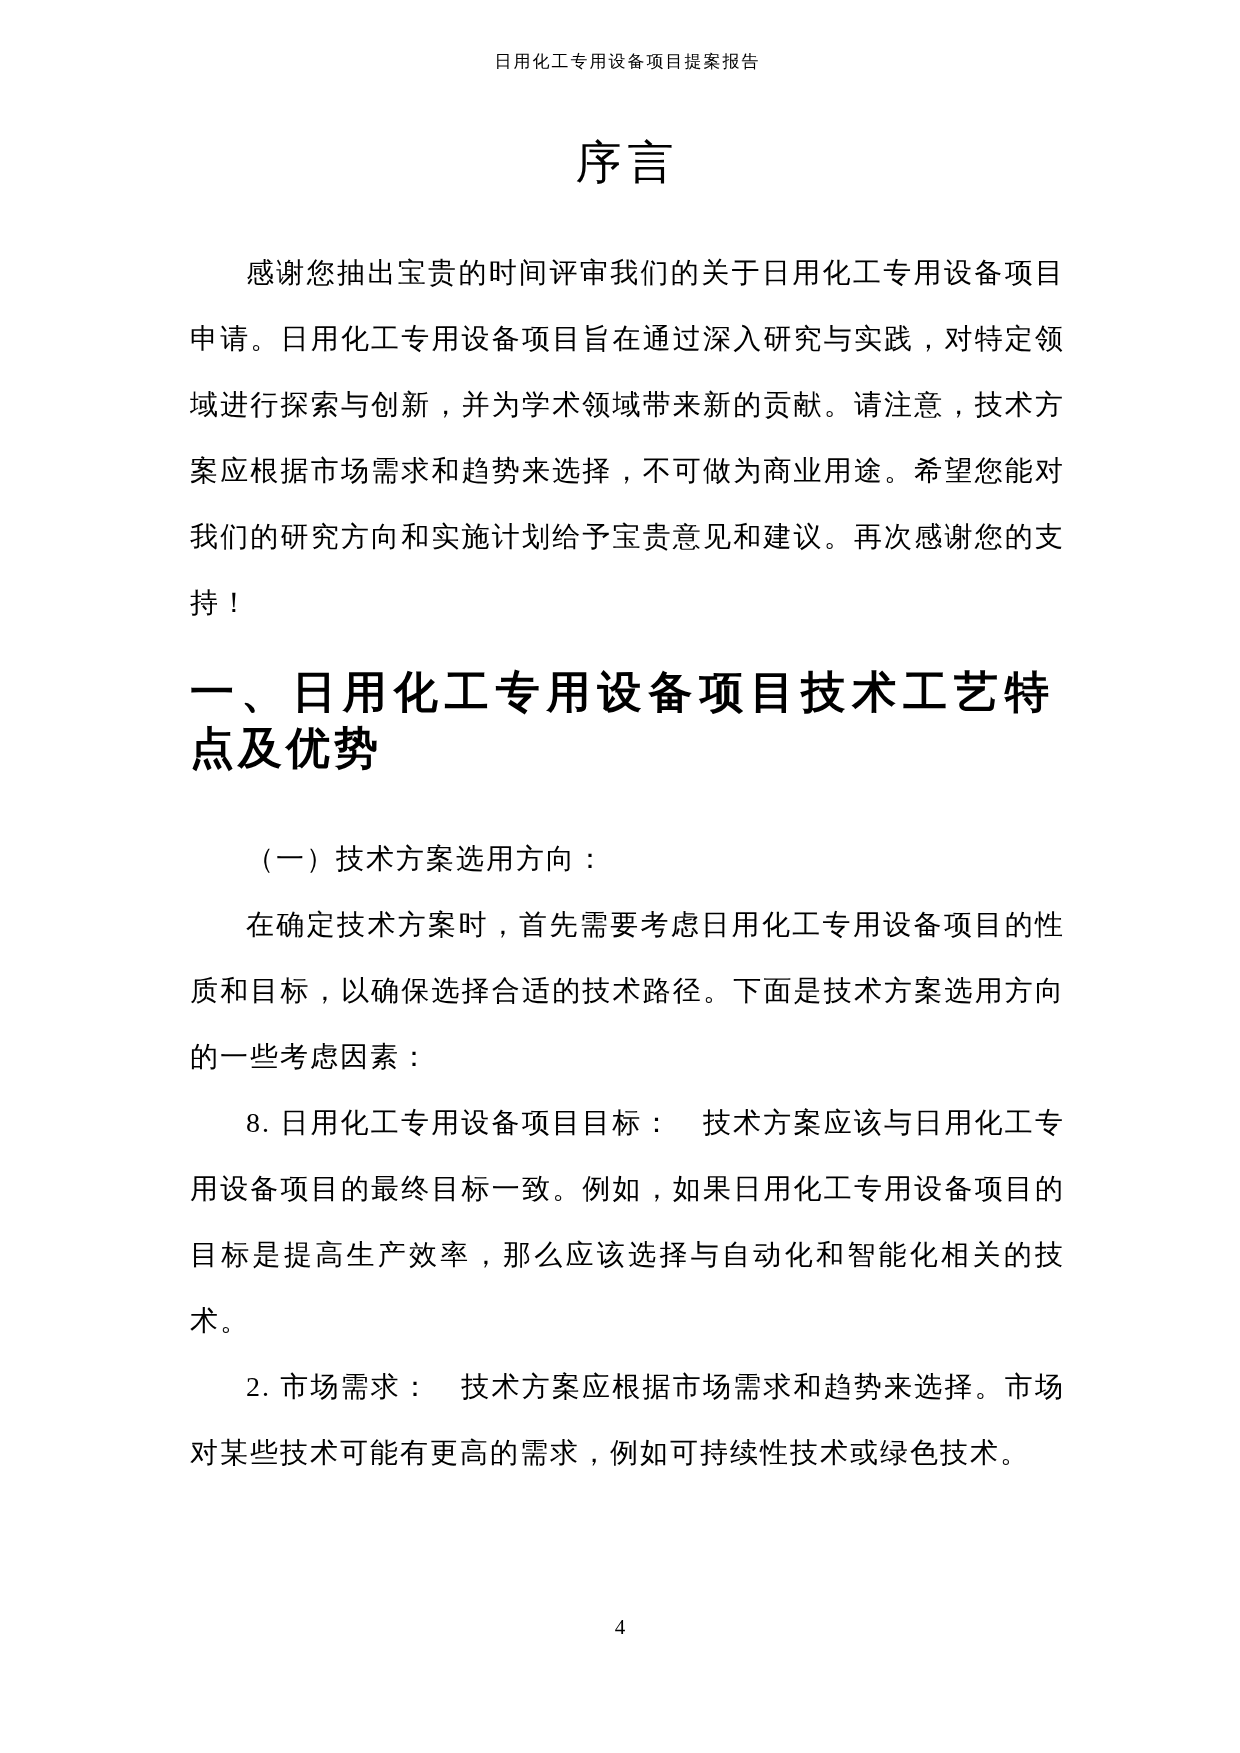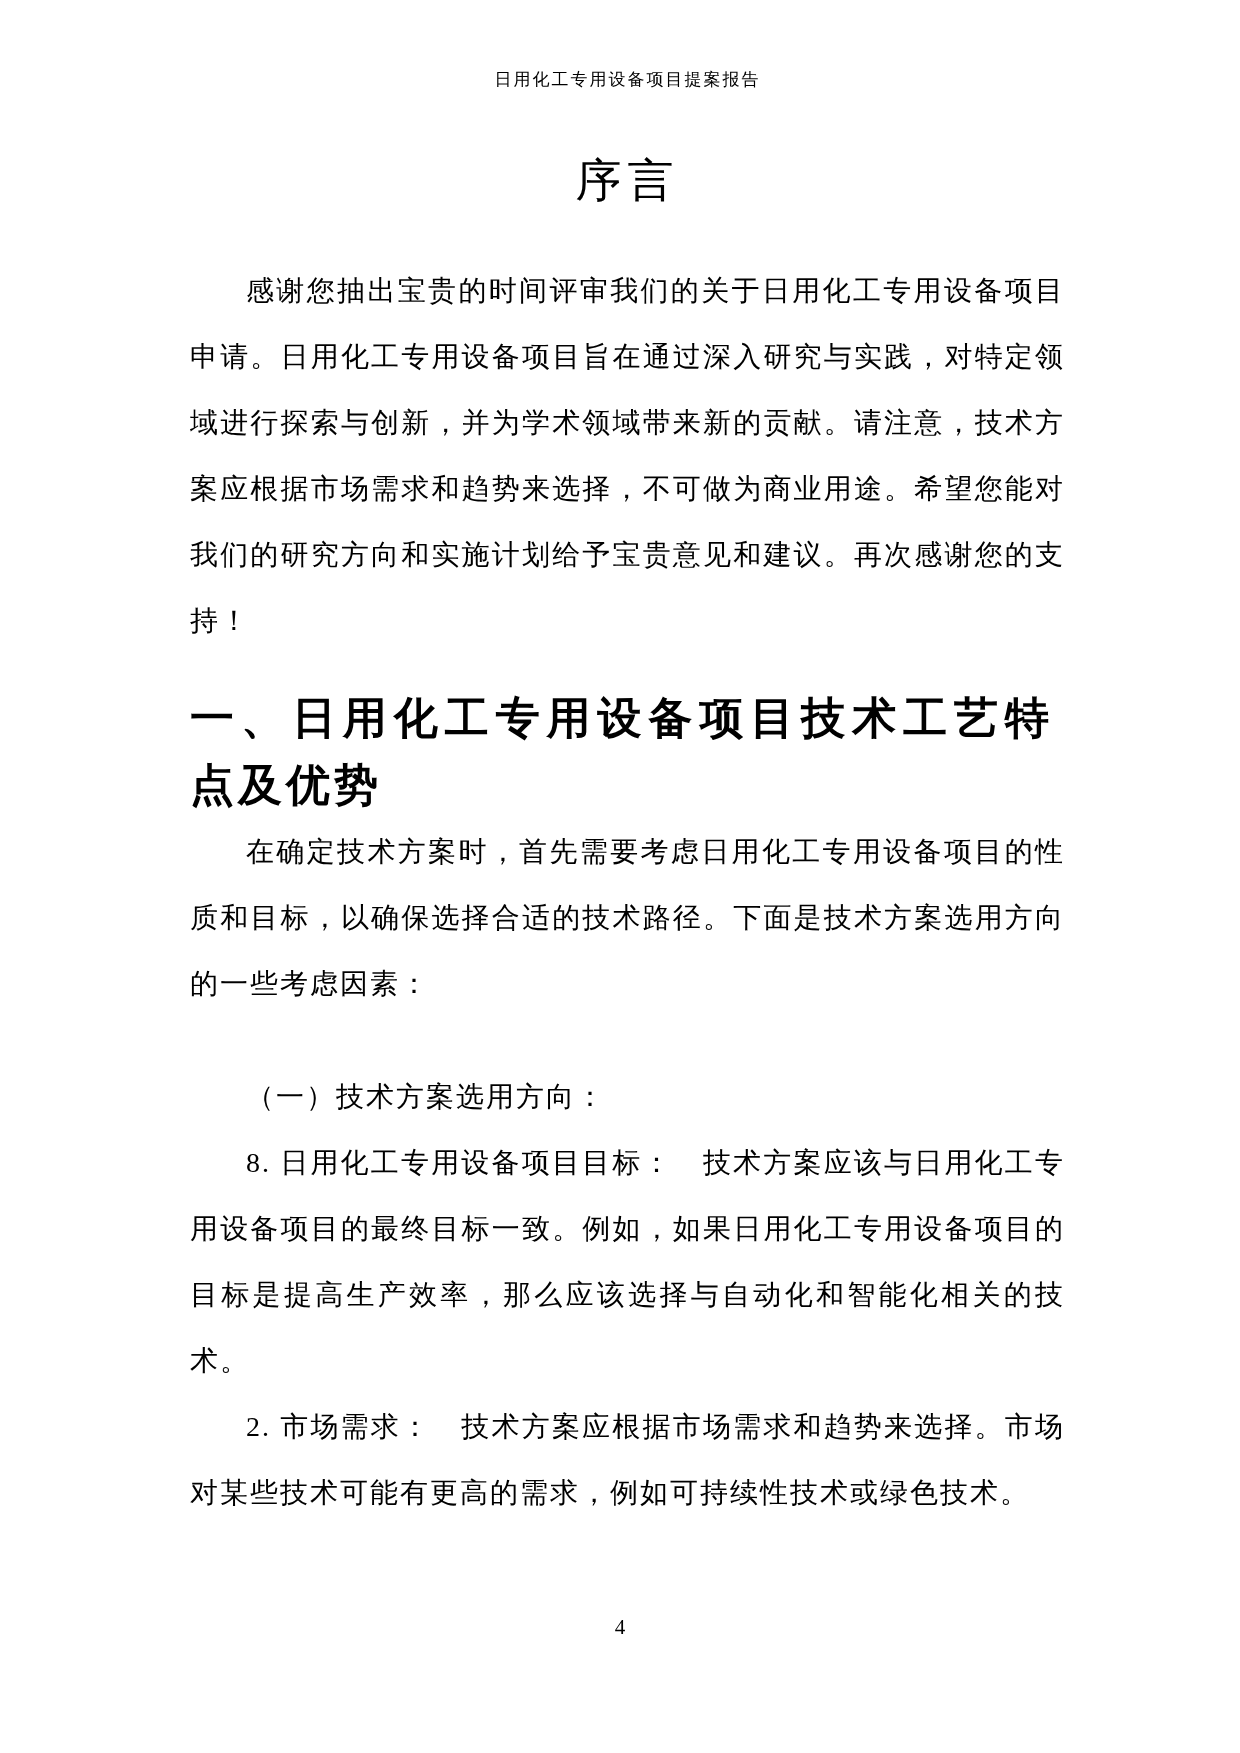--- a/index.html
+++ b/index.html
@@ -7,21 +7,21 @@
     padding: 0;
     background: #ffffff;
   }
   .page {
     position: relative;
     width: 1240px;
     height: 1672px;
     margin: 0 auto;
     background: #ffffff;
     box-sizing: border-box;
-    padding: 70px 175px 0 190px;
+    padding: 52px 175px 0 190px;
     color: #000000;
     overflow: hidden;
   }
   .doc-header {
     font-family: "Liberation Serif", "DejaVu Serif", serif;
     font-size: 17px;
     line-height: 20px;
     letter-spacing: 2px;
     text-align: center;
     color: #000000;
@@ -43,24 +43,24 @@
     letter-spacing: 2px;
     text-align: justify;
     text-indent: 56px;
     word-break: normal;
   }
   .para-preface {
     margin-top: 50px;
   }
   .chapter-heading {
     margin: 31px 12px 0 0;
-    font-family: Liberation Serif, serif;
+    font-family: Liberation Mono, monospace;
     font-weight: bold;
     font-size: 44px;
-    line-height: 67px;
+    line-height: 56px;
     letter-spacing: 4px;
     text-align: justify;
   }
   .subsection-heading {
     margin: 54px 0 0 0;
     font-family: "Liberation Sans", "DejaVu Sans", sans-serif;
     font-weight: bold;
     font-size: 30px;
     line-height: 40px;
     letter-spacing: 2px;
@@ -87,23 +87,23 @@
 
   <div class="doc-header">日用化工专用设备项目提案报告</div>
 
   <h1 class="doc-title">序言</h1>
 
   <p class="body-para para-preface">感谢您抽出宝贵的时间评审我们的关于日用化工专用设备项目申请。日用化工专用设备项目旨在通过深入研究与实践，对特定领域进行探索与创新，并为学术领域带来新的贡献。请注意，技术方案应根据市场需求和趋势来选择，不可做为商业用途。希望您能对我们的研究方向和实施计划给予宝贵意见和建议。再次感谢您的支持！</p>
 
   <h2 class="chapter-heading">一、日用化工专用设备项目技术工艺特点及优势</h2>
 
 
+  <p class="body-para para-first-after-heading">（一）技术方案选用方向：</p>
+
   <p class="body-para">在确定技术方案时，首先需要考虑日用化工专用设备项目的性质和目标，以确保选择合适的技术路径。下面是技术方案选用方向的一些考虑因素：</p>
-
-  <p class="body-para para-first-after-heading">（一）技术方案选用方向：</p>
 
   <p class="body-para">8. 日用化工专用设备项目目标：　技术方案应该与日用化工专用设备项目的最终目标一致。例如，如果日用化工专用设备项目的目标是提高生产效率，那么应该选择与自动化和智能化相关的技术。</p>
 
   <p class="body-para">2. 市场需求：　技术方案应根据市场需求和趋势来选择。市场对某些技术可能有更高的需求，例如可持续性技术或绿色技术。</p>
 
   <div class="page-number">4</div>
 
 </div>
 
 </body></html>

